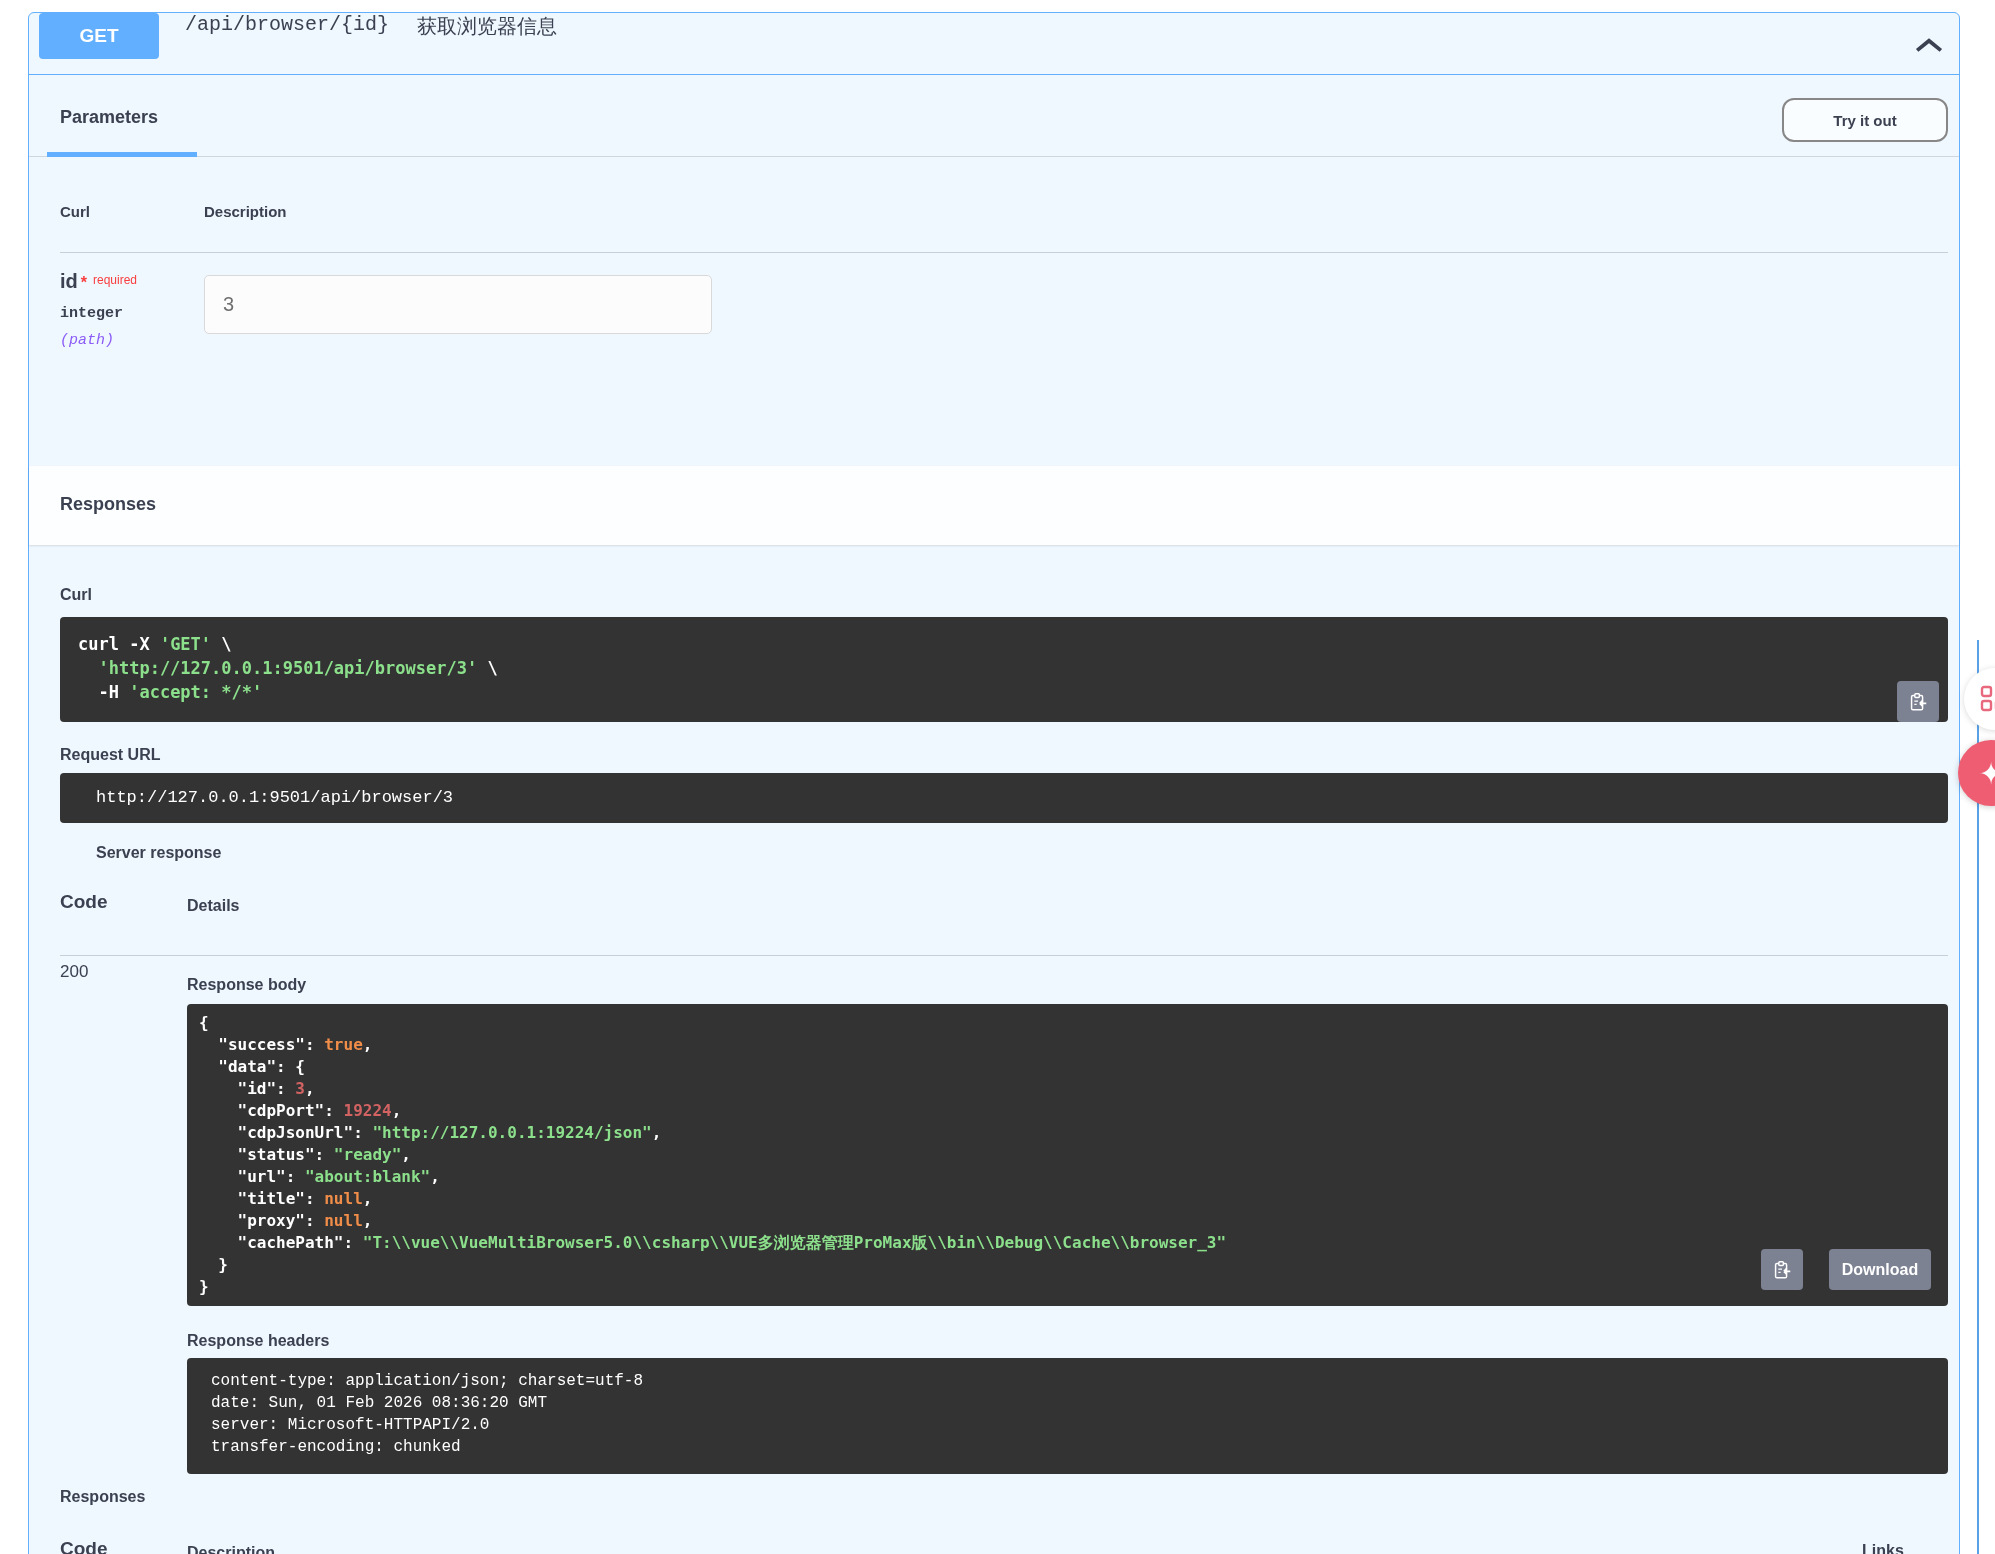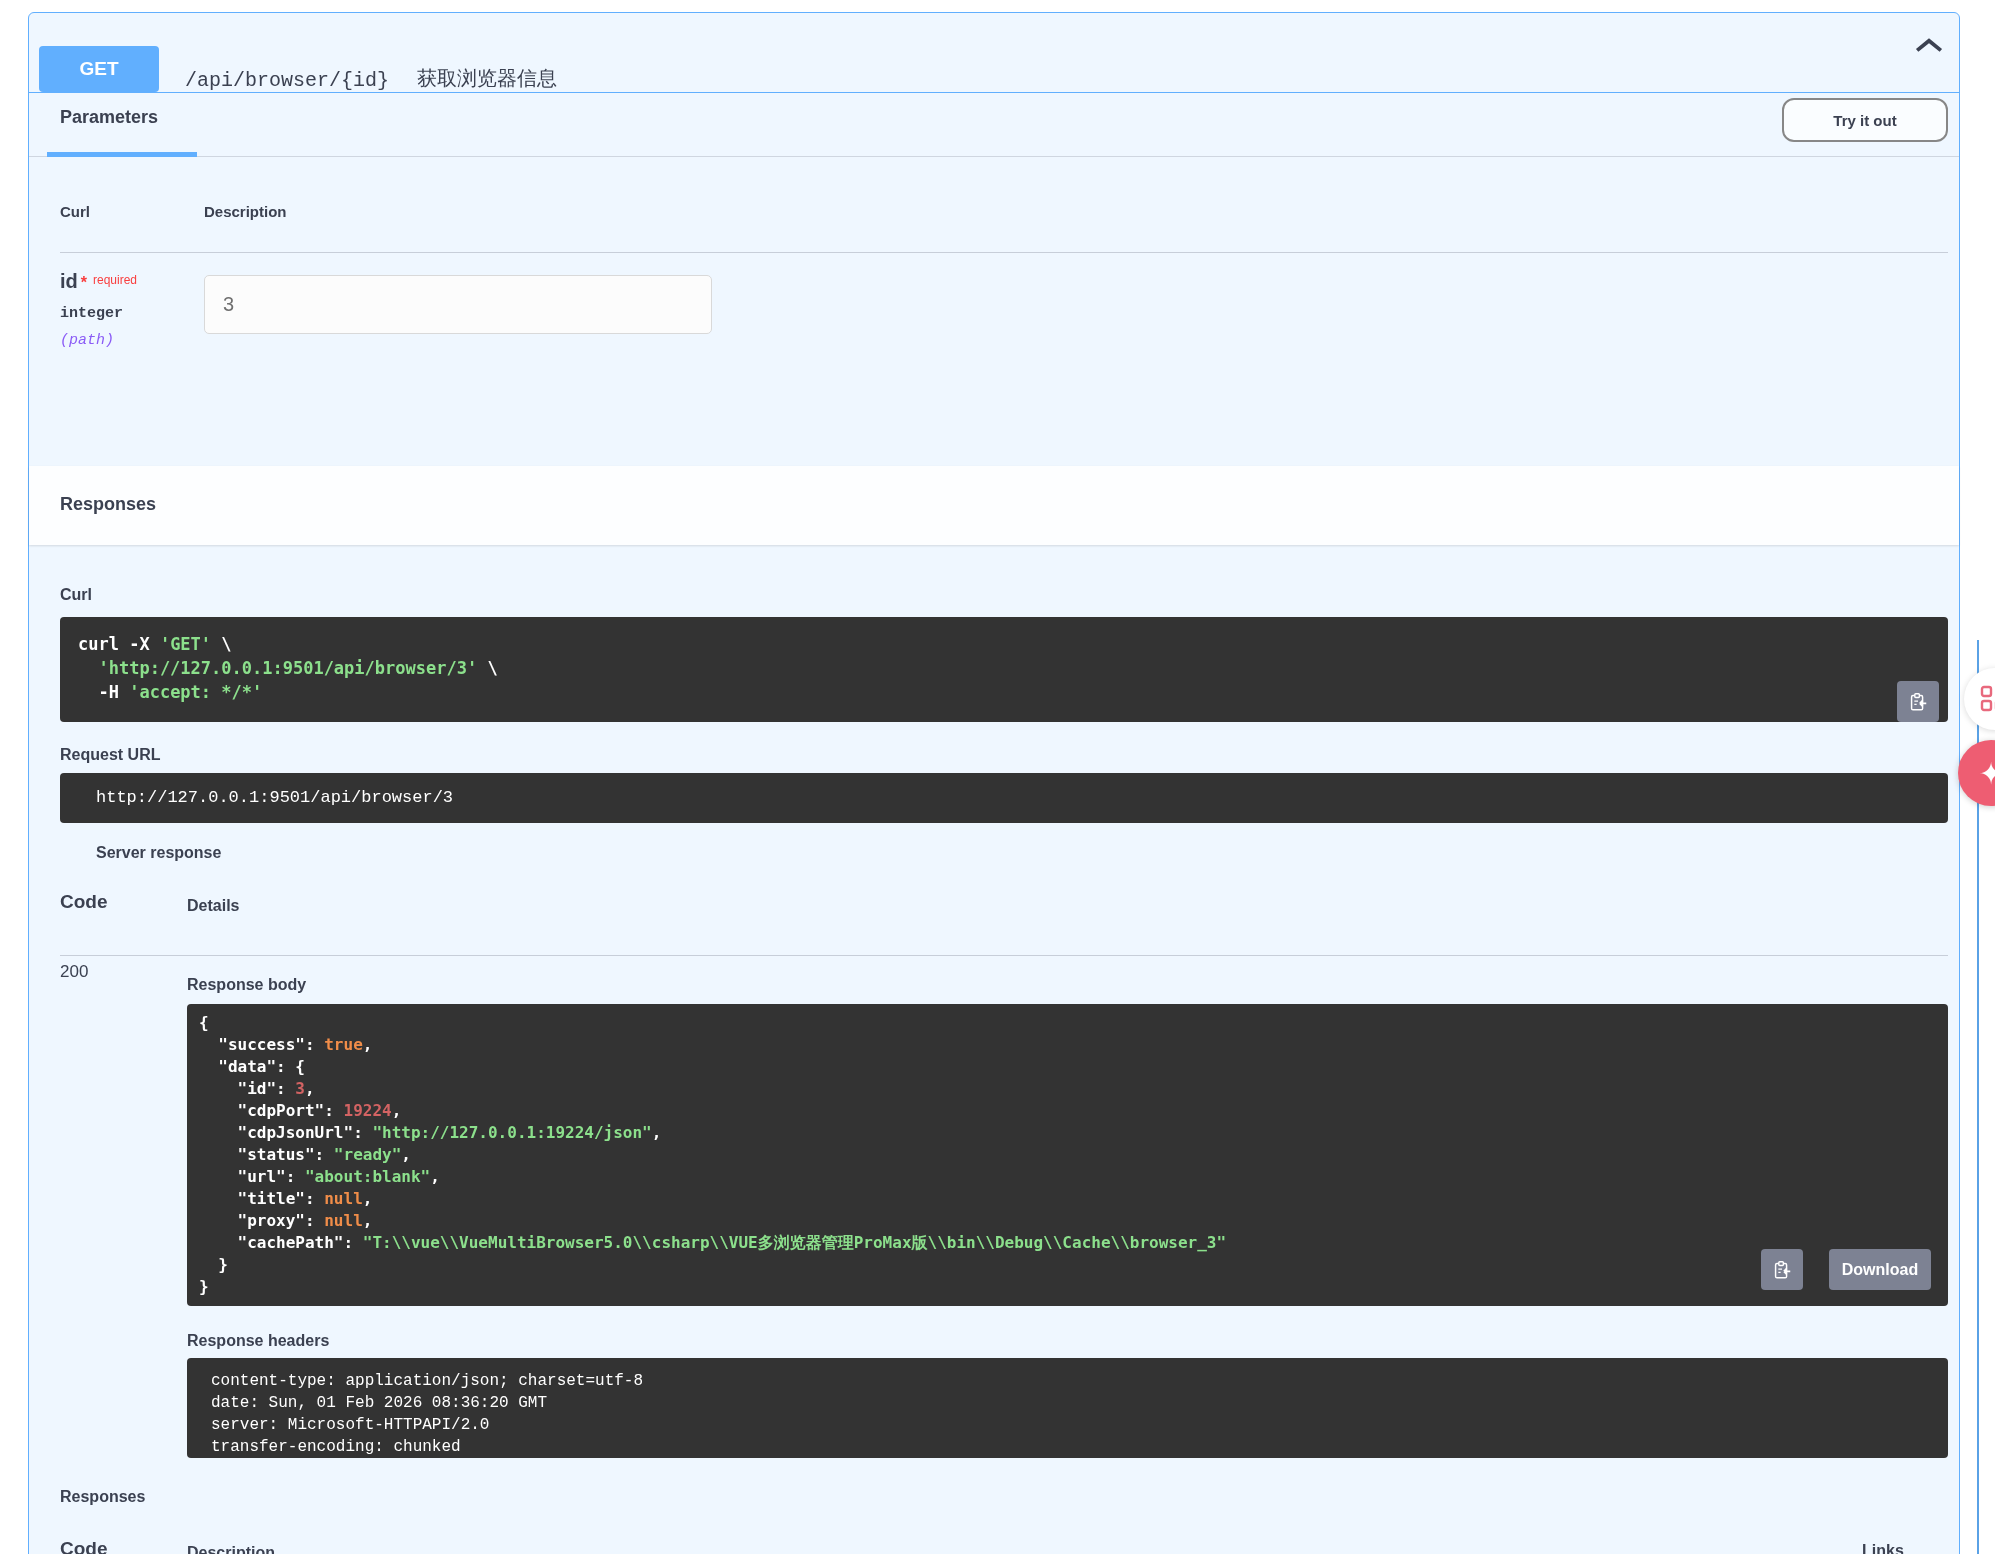--- a/index.html
+++ b/index.html
@@ -5,22 +5,22 @@
   * { margin:0; padding:0; box-sizing:border-box; }
   html,body { width:1995px; height:1554px; overflow:hidden; background:#ffffff;
               font-family:"Liberation Sans", sans-serif; color:#3b4151; }
   body { position:relative; }
 
   
   .opblock { position:absolute; left:28px; top:12px; width:1932px; height:1800px;
              background:#eff7ff; border:1px solid #61affe; border-radius:6px; }
 
   
-  .op-header { position:absolute; top:0; left:0; right:0; height:80px;
-               border-bottom:1px solid #61affe; display:flex; align-items:flex-end; }
+  .op-header { position:absolute; top:0; left:0; right:0; height:62px;
+               border-bottom:1px solid #61affe; display:flex; align-items:flex-start; }
   .method-badge { margin-left:10px; width:120px; height:46px; background:#61affe;
                   border-radius:4px; color:#fff; font-weight:bold; font-size:19px;
                   display:flex; align-items:center; justify-content:center; }
   .op-path { margin-left:26px; font-family:"Liberation Mono", monospace; font-size:20px;
              color:#3b4151; }
   .op-summary { margin-left:28px; font-size:20px; color:#3b4151; }
   .chevron { position:absolute; right:16px; top:24px; width:28px; height:16px; cursor:pointer; }
 
   
   .tab-bar { position:absolute; top:82px; left:0; right:0; height:62px;
@@ -63,21 +63,21 @@
                border-radius:4px; color:#fff; }
   .codeblock pre, .codeblock .code-lines {
       font-family:"DejaVu Sans Mono", monospace; font-weight:bold;
       font-size:17px; line-height:24px; white-space:pre; }
   .curl-block { top:604px; height:105px; padding:15px 16px 0 18px; }
   .requrl-block { top:760px; height:50px; padding:13px 16px 0 36px; }
   .requrl-block pre { font-family:"Liberation Mono", monospace; font-weight:normal;
                       font-size:17px; }
   .body-block { left:158px; top:991px; height:302px; padding:8px 16px 0 12px; }
   .body-block .code-lines { font-size:16px; line-height:22px; }
-  .headers-block { left:158px; top:1345px; height:100px; padding:12px 16px 0 24px; }
+  .headers-block { left:158px; top:1345px; height:116px; padding:12px 16px 0 24px; }
   .headers-block pre { font-family:"Liberation Mono", monospace; font-weight:normal;
                        font-size:16px; line-height:22px; }
 
   .tok-plain { color:#ffffff; }
   .tok-str   { color:#8ce08c; }
   .tok-num   { color:#d36363; }
   .tok-kw    { color:#f08d49; }
 
   
   .copy-btn { position:absolute; width:42px; height:41px; background:#7d8293;

